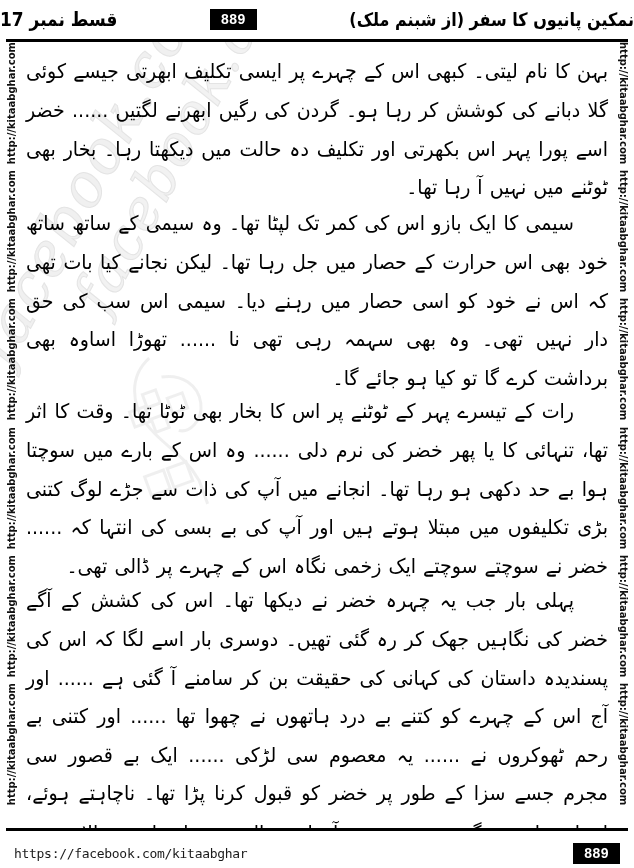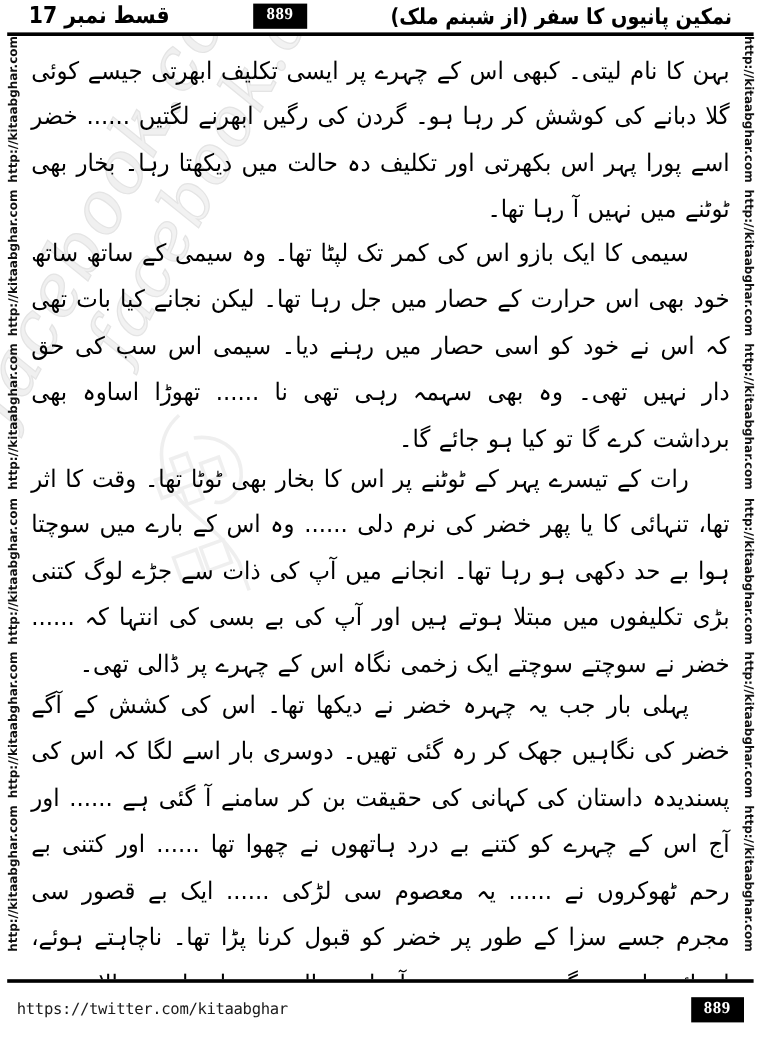--- a/index.html
+++ b/index.html
@@ -22,22 +22,22 @@
     width: 634px;
     height: 868px;
     box-sizing: border-box;
     overflow: hidden;
     background: #ffffff;
   }
 
   
   #header {
     position: relative;
-    height: 26px;
-    padding: 0 24px;
+    height: 38px;
+    padding: 0 0;
     display: flex;
     align-items: center;
     justify-content: space-between;
     box-sizing: border-box;
   }
   .hdr-episode {
     font-size: 17px;
     font-weight: bold;
     direction: rtl;
     white-space: nowrap;
@@ -50,21 +50,21 @@
     font-weight: bold;
     direction: rtl;
     white-space: nowrap;
     letter-spacing: -0.5px;
     font-family: "DejaVu Sans", "Liberation Sans", sans-serif;
     transform: scaleY(1.15);
   }
   .page-badge {
     background: #000000;
     color: #ffffff;
-    font-family: Liberation Serif, serif;
+    font-family: Liberation Sans, sans-serif;
     font-weight: bold;
     font-size: 14px;
     letter-spacing: 0.5px;
     padding: 3px 11px 4px 11px;
     line-height: 1;
     display: inline-block;
   }
 
   .rule {
     height: 0;
@@ -267,19 +267,19 @@
       <p class="para indent">رات کے تیسرے پہر کے ٹوٹنے پر اس کا بخار بھی ٹوٹا تھا۔ وقت کا اثر تھا، تنہائی کا یا پھر خضر کی نرم دلی ...... وہ اس کے بارے میں سوچتا ہوا بے حد دکھی ہو رہا تھا۔ انجانے میں آپ کی ذات سے جڑے لوگ کتنی بڑی تکلیفوں میں مبتلا ہوتے ہیں اور آپ کی بے بسی کی انتہا کہ ...... خضر نے سوچتے سوچتے ایک زخمی نگاہ اس کے چہرے پر ڈالی تھی۔</p>
       <p class="para indent">پہلی بار جب یہ چہرہ خضر نے دیکھا تھا۔ اس کی کشش کے آگے خضر کی نگاہیں جھک کر رہ گئی تھیں۔ دوسری بار اسے لگا کہ اس کی پسندیدہ داستان کی کہانی کی حقیقت بن کر سامنے آ گئی ہے ...... اور آج اس کے چہرے کو کتنے بے درد ہاتھوں نے چھوا تھا ...... اور کتنی بے رحم ٹھوکروں نے ...... یہ معصوم سی لڑکی ...... ایک بے قصور سی مجرم جسے سزا کے طور پر خضر کو قبول کرنا پڑا تھا۔ ناچاہتے ہوئے، انتہائی ناپسندیدگی میں ...... وہ آج اس حالت میں اور ایسے حالات میں اس کی دسترس میں تھی ...... اس کی بیوی ...... اس کی شریکِ حیات۔ اور وہ اس کا محافظ ...... ہاں اس کا سائبان!</p>
 
     </div>
 
   </div>
 
   <hr class="rule" id="footer-rule">
 
   <div id="footer">
-    <a class="foot-url" href="#" style="text-decoration:none;color:#1a1a1a;">https://twitter.com/kitaabghar</a>
+    <a class="foot-url" href="#" style="text-decoration:none;color:#1a1a1a;">https://facebook.com/kitaabghar</a>
 
     <div class="page-badge">889</div>
 
   </div>
 
 </div>
 
 </body></html>

